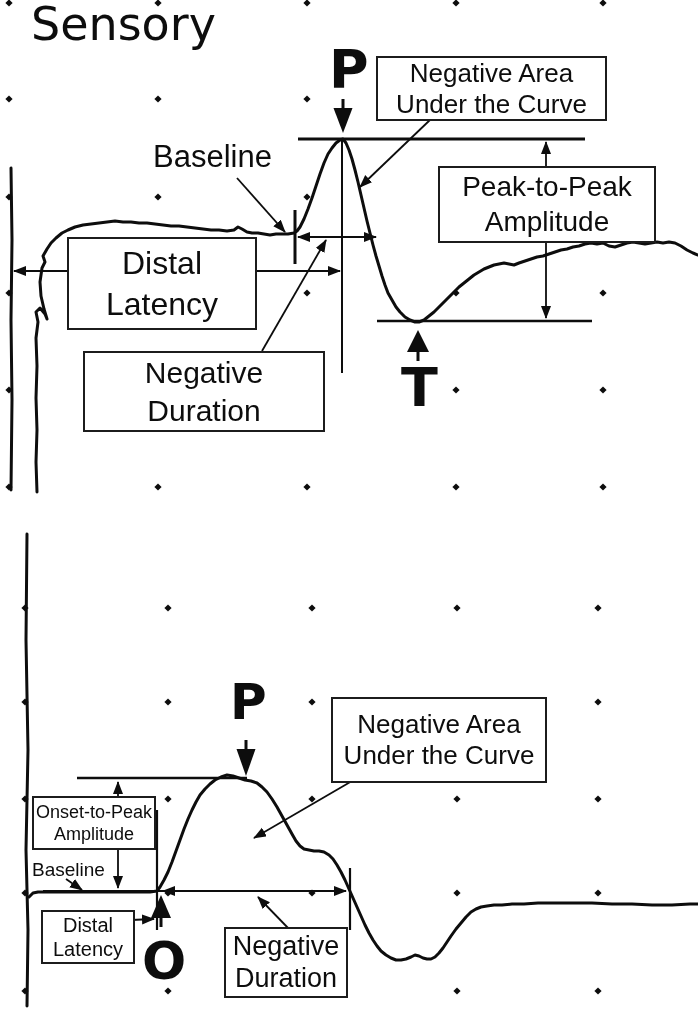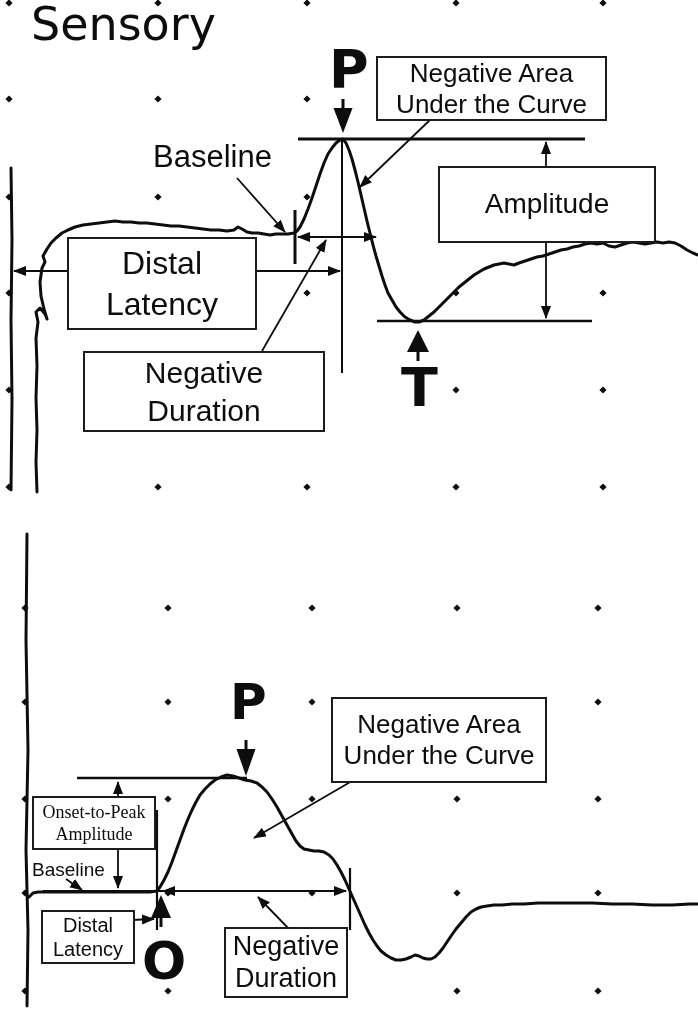--- a/index.html
+++ b/index.html
@@ -125,20 +125,21 @@
   <div class="lbl marker-letter" style="left:329px;top:42px;font-size:54px;">P</div>
 
   <div class="lbl" style="left:153px;top:141px;font-size:31px;">Baseline</div>
 
   <div class="box" style="left:376px;top:56px;width:227px;height:61px;font-size:26px;">
     <span>Negative Area</span>
     <span>Under the Curve</span>
   </div>
 
   <div class="box" style="left:438px;top:166px;width:214px;height:73px;font-size:28px;line-height:1.22;">
+    <span>Peak-to-Peak</span>
     <span>Amplitude</span>
   </div>
 
   <div class="box" style="left:67px;top:237px;width:186px;height:89px;font-size:32px;line-height:1.28;">
     <span>Distal</span>
     <span>Latency</span>
   </div>
 
   <div class="box" style="left:83px;top:351px;width:238px;height:77px;font-size:30px;line-height:1.25;">
     <span>Negative</span>
@@ -148,21 +149,21 @@
   <div class="lbl marker-letter" style="left:401px;top:360px;font-size:54px;">T</div>
 
 
   <div class="lbl marker-letter" style="left:230px;top:676px;font-size:50px;">P</div>
 
   <div class="box" style="left:331px;top:697px;width:212px;height:82px;font-size:26px;line-height:1.2;">
     <span>Negative Area</span>
     <span>Under the Curve</span>
   </div>
 
-  <div class="box" style="left:32px;top:796px;width:120px;height:50px;font-size:18px;line-height:1.25;font-family:Liberation Serif, serif;">
+  <div class="box" style="left:32px;top:796px;width:120px;height:50px;font-size:18px;line-height:1.25;">
     <span>Onset-to-Peak</span>
     <span>Amplitude</span>
   </div>
 
   <div class="lbl" style="left:32px;top:860px;font-size:19px;">Baseline</div>
 
   <div class="box" style="left:41px;top:910px;width:90px;height:50px;font-size:20px;line-height:1.2;">
     <span>Distal</span>
     <span>Latency</span>
   </div>

